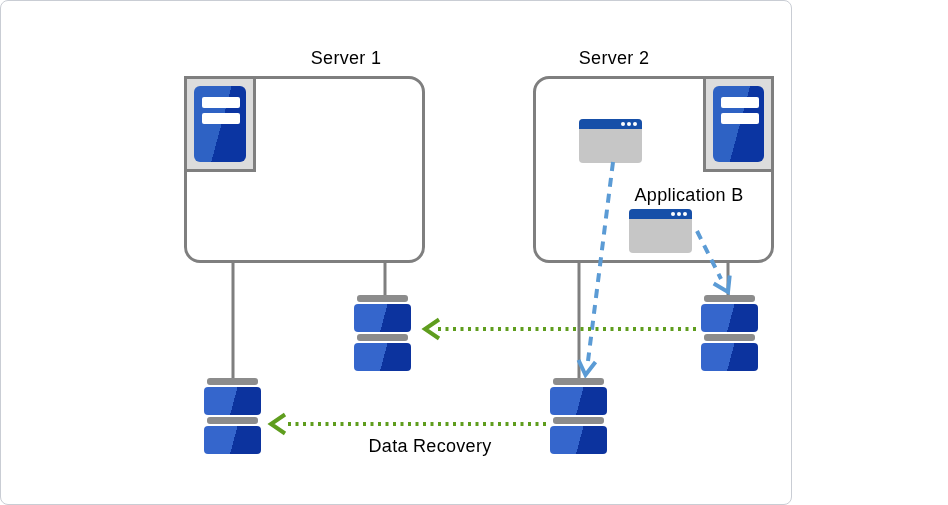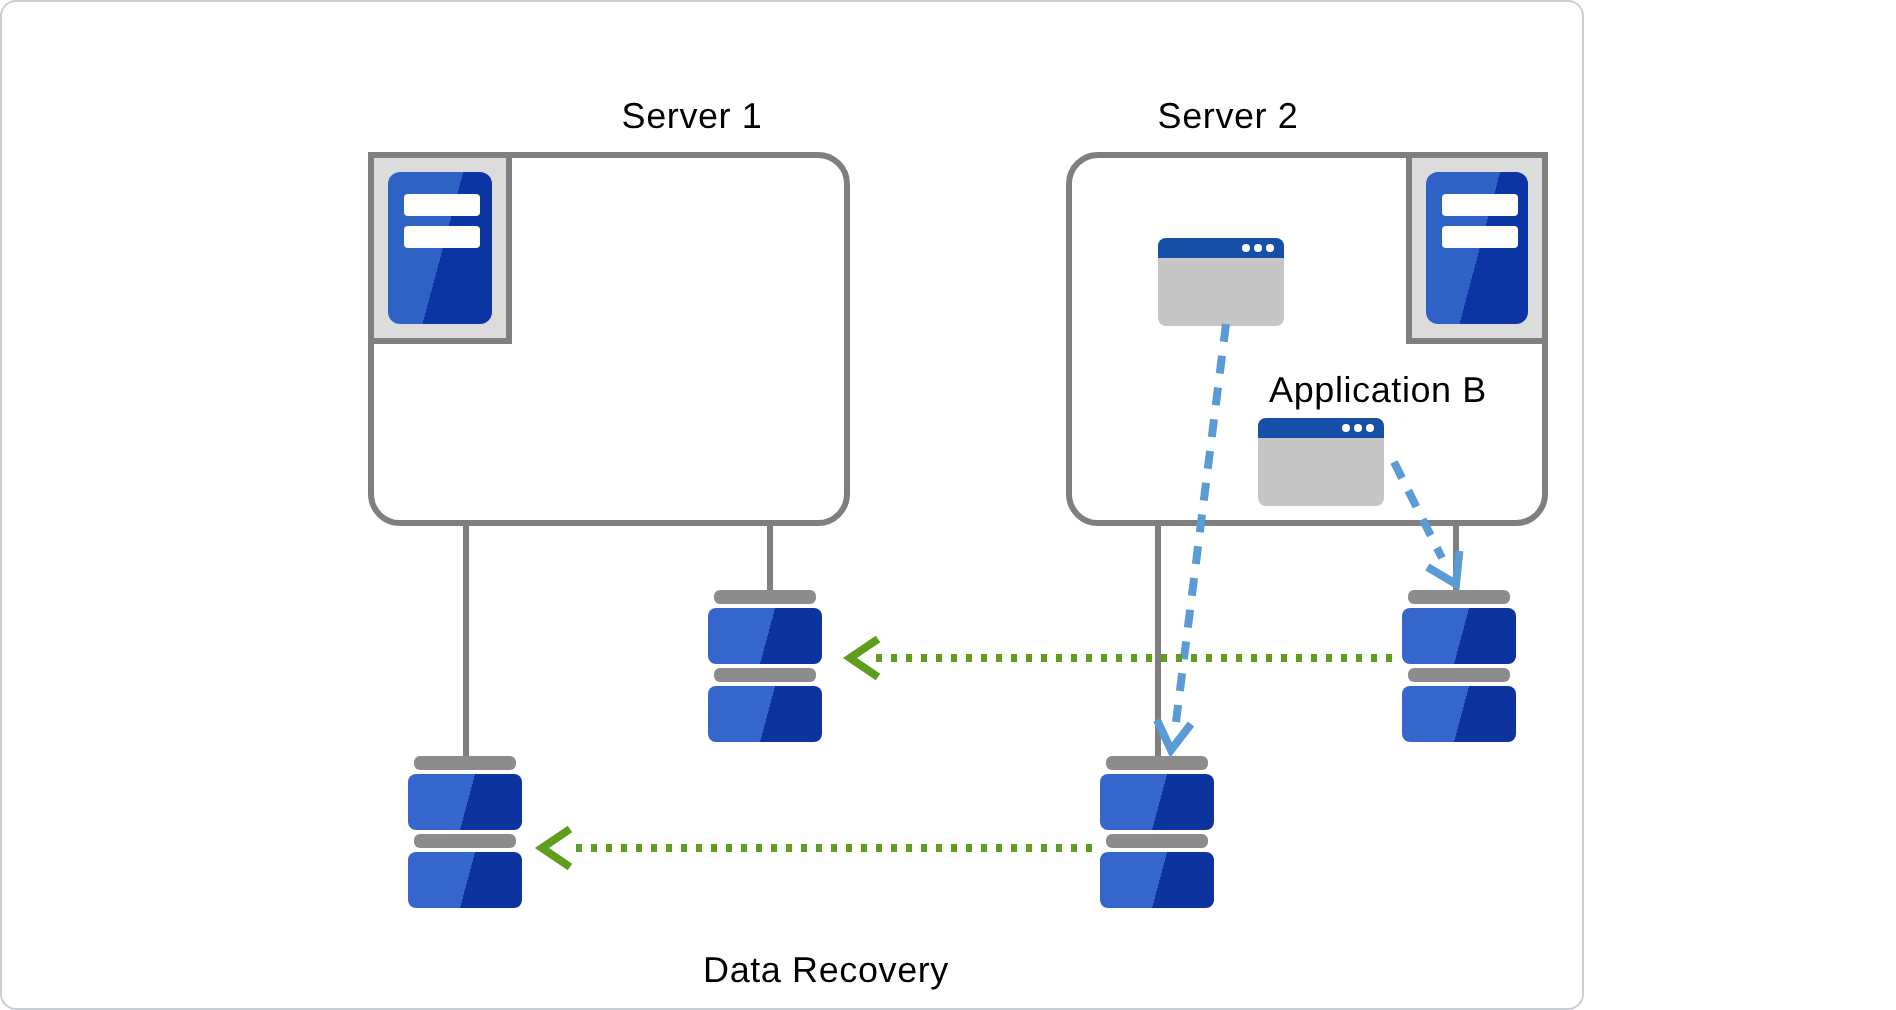--- a/index.html
+++ b/index.html
@@ -172,15 +172,15 @@
       <div class="disk-bar"></div>
       <div class="disk-block"></div>
   </div>
   <div class="disk" style="left:700px;top:294px;">
     <div class="disk-cap"></div>
       <div class="disk-block"></div>
       <div class="disk-bar"></div>
       <div class="disk-block"></div>
   </div>
 
-  <div class="lbl" style="left:412px;top:435px;margin-top:39px;">Data Recovery</div>
+  <div class="lbl" style="left:429px;top:435px;">Data Recovery</div>
 
 </div>
 
 </body></html>

